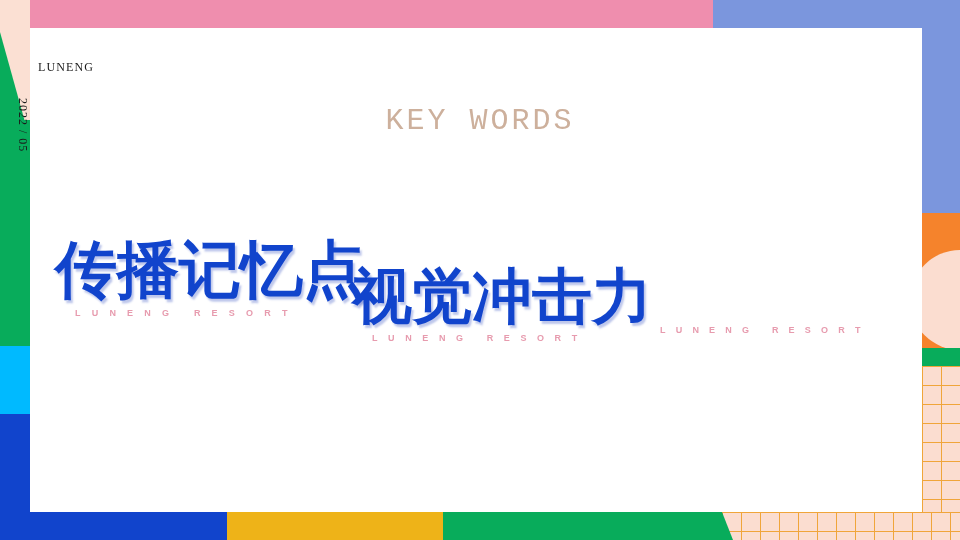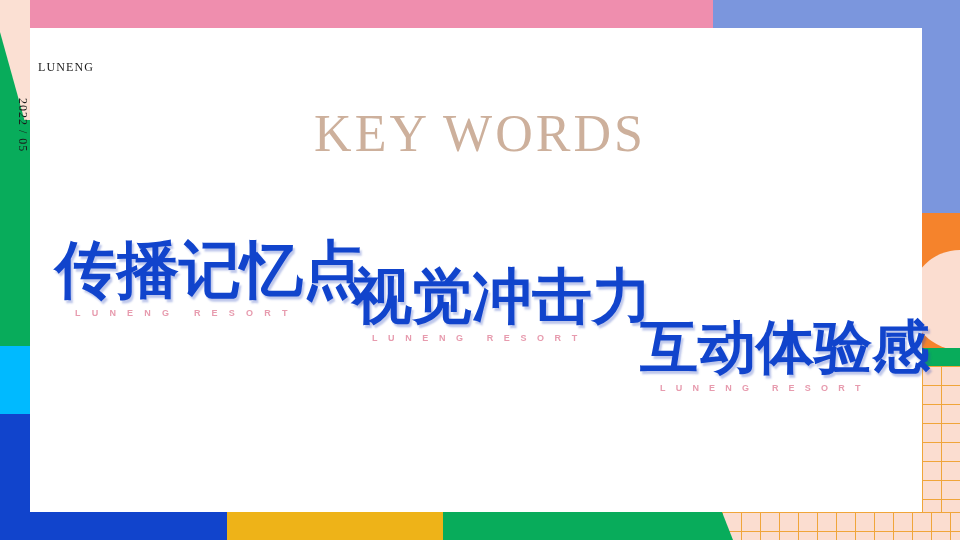--- a/index.html
+++ b/index.html
@@ -137,22 +137,22 @@
     white-space: nowrap;
     transform: rotate(90deg);
     transform-origin: left top;
   }
 
   
   .main-title {
     position: absolute;
     left: 0; right: 0; top: 104px;
     text-align: center;
-    font-family: Liberation Serif, serif;
-    font-size: 52px;
+    font-family: Liberation Mono, monospace;
+    font-size: 30px;
     letter-spacing: 3px;
     color: #cdb09c;
     white-space: nowrap;
   }
 
   
   .kw { position: absolute; }
   .kw-zh {
     font-family: "DejaVu Sans", "Liberation Sans", sans-serif;
     font-weight: bold;
@@ -217,17 +217,16 @@
     <div class="kw-zh">传播记忆点</div>
     <div class="kw-sub">LUNENG RESORT</div>
   </div>
 
   <div class="kw kw-2">
     <div class="kw-zh">视觉冲击力</div>
     <div class="kw-sub">LUNENG RESORT</div>
   </div>
 
   <div class="kw kw-3">
-    <div class="kw-zh">互动体验感</div>
     <div class="kw-sub">LUNENG RESORT</div>
   </div>
 
 </div>
 
 </body></html>

